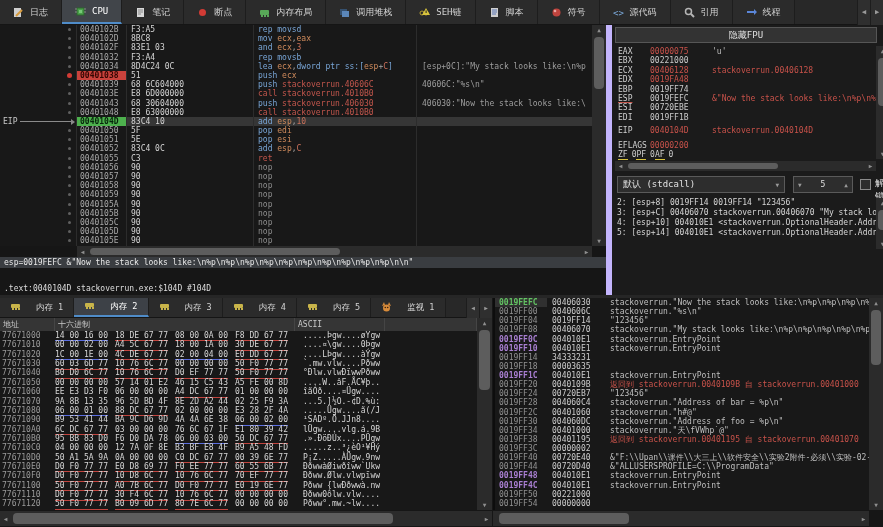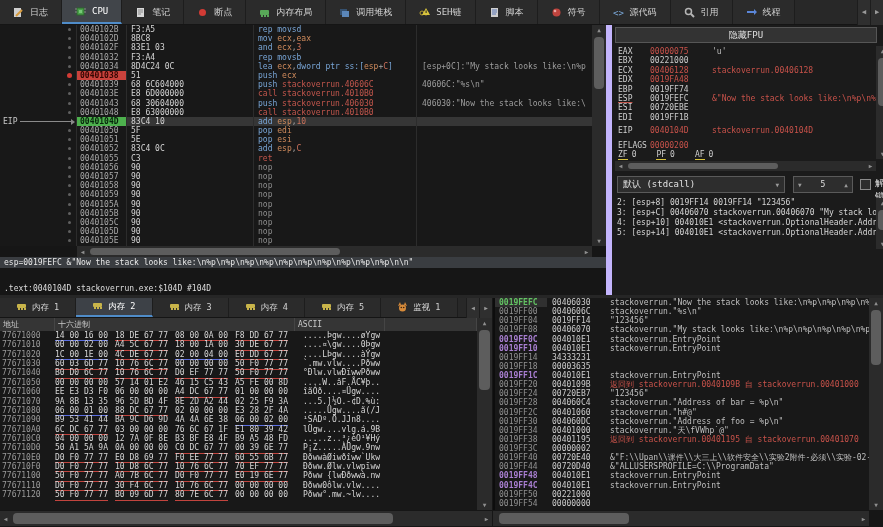--- a/index.html
+++ b/index.html
@@ -49,35 +49,35 @@
   #regpanel{position:absolute;left:606px;top:25px;width:277px;height:270px;background:#1b1b1b;border-left:6px solid #c4b5fd}
   #fpubtn{position:absolute;left:3px;top:2px;width:262px;height:16px;background:#333;border:1px solid #565656;color:#e0e0e0;text-align:center;line-height:14px;font-size:9px}
   #regrows{position:absolute;left:6px;top:22px;width:258px}
   .rrow{height:9.4px;line-height:9.5px;white-space:pre;overflow:hidden}
   .rn{display:inline-block;width:32px;color:#d0d0d0}
   .rn.u{text-decoration:underline;text-decoration-color:#c2564c}
   .rv{display:inline-block;width:62px;color:#cbcbcb}
   .chg{color:#c8524a}
   .rc{color:#bdbdbd}.rc.chg{color:#c8524a}
   .flrow{height:10px;line-height:10px;white-space:pre}
-  .fl{margin-right:20px}
+  .fl{margin-right:0}
   .flbl{color:#cfcfcf;border-bottom:1px solid #d7c23d;padding-bottom:0px}
   .flv{color:#cbcbcb;margin-left:4px}
   #ccdd{position:absolute;left:5px;top:151px;width:168px;height:17px;background:#2d2d2d;border:1px solid #5a5a5a;line-height:15px;padding:6px 5px;color:#e2e2e2;font-size:9px;display:flex;justify-content:space-between;align-items:center}
   #ccspin{position:absolute;left:181px;top:151px;width:60px;height:17px;background:#2d2d2d;border:1px solid #5a5a5a;display:flex;align-items:center;justify-content:space-between;padding:0 4px;color:#e2e2e2}
   #cchk{position:absolute;left:248px;top:154px;width:11px;height:11px;background:#2d2d2d;border:1px solid #8a8a8a}
   #cclk{position:absolute;left:263px;top:152px;color:#e2e2e2;font-size:9px}
   #args{position:absolute;left:3px;top:173px;width:261px;height:51px;overflow:hidden}
   .arow{height:10px;line-height:10px;white-space:pre;color:#d6d6d6;padding-left:2px;overflow:hidden}
   .arow.sel{background:#3c3c3c;color:#fff}
   .ddarr{color:#9a9a9a;font-size:6px}
   
   #split{position:absolute;left:0;top:295px;width:883px;height:3px;background:#262626}
   #memtabs{position:absolute;left:0;top:298px;width:492px;height:20px;background:#282828;display:flex;border-bottom:1px solid #151515}
-  .mtab{display:flex;align-items:center;gap:5px;padding:0 16px;border-right:1px solid #1d1d1d;background:#2b2b2b;color:#d2d2d2;font-size:8.5px;white-space:nowrap}
+  .mtab{display:flex;align-items:center;gap:15px;padding:0 10px;border-right:1px solid #1d1d1d;background:#2b2b2b;color:#d2d2d2;font-size:8.5px;white-space:nowrap}
   .mtab.active{background:#3d4147;border-bottom:2px solid #4f8cc9;color:#fff}
   .mtabarrow{width:13px;height:20px;background:#2f2f2f;border-left:1px solid #1d1d1d;color:#9a9a9a;font-size:6px;line-height:20px;text-align:center}
   #memhead{position:absolute;left:0;top:318px;width:477px;height:13px;background:#353535;display:flex;color:#c9c9c9;line-height:13px}
   .mh{border-right:1px solid #454545;padding-left:3px}
   #memrows{position:absolute;left:0;top:331px;width:477px;height:179px;background:#181818;overflow:hidden}
   .mrow{display:flex;height:9.37px;line-height:9.45px;white-space:pre}
   .maddr{width:55px;flex:none;color:#9b9b9b;padding-left:2px}
   .mg{width:60px;flex:none;color:#d6d6d6}
   .mg span{display:inline-block}
   .u-r span{border-bottom:1px solid #c2443e}
@@ -376,20 +376,21 @@
       <div class="mrow"><span class="maddr">77671010</span><span class="mg"><span>00 00 02 00</span></span><span class="mg u-r"><span>A4 5C 67 77</span></span><span class="mg"><span>18 00 1A 00</span></span><span class="mg u-r"><span>30 DE 67 77</span></span><span class="mascii">....¤\gw....0Þgw</span></div>
       <div class="mrow"><span class="maddr">77671020</span><span class="mg u-b"><span>1C 00 1E 00</span></span><span class="mg u-r"><span>4C DE 67 77</span></span><span class="mg u-b"><span>02 00 04 00</span></span><span class="mg u-r"><span>E0 DD 67 77</span></span><span class="mascii">....LÞgw....àÝgw</span></div>
       <div class="mrow"><span class="maddr">77671030</span><span class="mg u-r"><span>60 03 6D 77</span></span><span class="mg u-r"><span>10 76 6C 77</span></span><span class="mg"><span>00 00 00 00</span></span><span class="mg u-r"><span>50 F0 77 77</span></span><span class="mascii">`.mw.vlw....Pðww</span></div>
       <div class="mrow"><span class="maddr">77671040</span><span class="mg u-r"><span>B0 D0 6C 77</span></span><span class="mg u-r"><span>10 76 6C 77</span></span><span class="mg u-r"><span>D0 EF 77 77</span></span><span class="mg u-r"><span>50 F0 77 77</span></span><span class="mascii">°Ðlw.vlwÐïwwPðww</span></div>
       <div class="mrow"><span class="maddr">77671050</span><span class="mg"><span>00 00 00 00</span></span><span class="mg"><span>57 14 01 E2</span></span><span class="mg"><span>46 15 C5 43</span></span><span class="mg"><span>A5 FE 00 8D</span></span><span class="mascii">....W..âF.ÅC¥þ..</span></div>
       <div class="mrow"><span class="maddr">77671060</span><span class="mg"><span>EE E3 D3 F0</span></span><span class="mg"><span>06 00 00 00</span></span><span class="mg u-r"><span>A4 DC 67 77</span></span><span class="mg"><span>01 00 00 00</span></span><span class="mascii">îãÓð....¤Ügw....</span></div>
       <div class="mrow"><span class="maddr">77671070</span><span class="mg"><span>9A 8B 13 35</span></span><span class="mg"><span>96 5D BD 4F</span></span><span class="mg"><span>8E 2D A2 44</span></span><span class="mg"><span>02 25 F9 3A</span></span><span class="mascii">...5.]½O.-¢D.%ù:</span></div>
       <div class="mrow"><span class="maddr">77671080</span><span class="mg u-b"><span>06 00 01 00</span></span><span class="mg u-r"><span>88 DC 67 77</span></span><span class="mg"><span>02 00 00 00</span></span><span class="mg"><span>E3 28 2F 4A</span></span><span class="mascii">.....Ügw....ã(/J</span></div>
       <div class="mrow"><span class="maddr">77671090</span><span class="mg"><span>B9 53 41 44</span></span><span class="mg"><span>BA 9C D6 9D</span></span><span class="mg"><span>4A 4A 6E 38</span></span><span class="mg u-b"><span>06 00 02 00</span></span><span class="mascii">¹SADº.Ö.JJn8....</span></div>
       <div class="mrow"><span class="maddr">776710A0</span><span class="mg u-r"><span>6C DC 67 77</span></span><span class="mg"><span>03 00 00 00</span></span><span class="mg"><span>76 6C 67 1F</span></span><span class="mg"><span>E1 80 39 42</span></span><span class="mascii">lÜgw....vlg.á.9B</span></div>
+      <div class="mrow"><span class="maddr">776710B0</span><span class="mg"><span>95 BB 83 D0</span></span><span class="mg"><span>F6 D0 DA 78</span></span><span class="mg u-b"><span>06 00 03 00</span></span><span class="mg u-r"><span>50 DC 67 77</span></span><span class="mascii">.».ÐöÐÚx....PÜgw</span></div>
       <div class="mrow"><span class="maddr">776710C0</span><span class="mg"><span>04 00 00 00</span></span><span class="mg"><span>12 7A 0F 8E</span></span><span class="mg"><span>B3 BF E8 4F</span></span><span class="mg"><span>B9 A5 48 FD</span></span><span class="mascii">.....z..³¿èO¹¥Hý</span></div>
       <div class="mrow"><span class="maddr">776710D0</span><span class="mg"><span>50 A1 5A 9A</span></span><span class="mg"><span>0A 00 00 00</span></span><span class="mg u-r"><span>C0 DC 67 77</span></span><span class="mg u-r"><span>00 39 6E 77</span></span><span class="mascii">P¡Z.....ÀÜgw.9nw</span></div>
       <div class="mrow"><span class="maddr">776710E0</span><span class="mg u-r"><span>D0 F0 77 77</span></span><span class="mg u-r"><span>E0 D8 69 77</span></span><span class="mg u-r"><span>F0 EE 77 77</span></span><span class="mg u-r"><span>60 55 6B 77</span></span><span class="mascii">ÐðwwàØiwðîww`Ukw</span></div>
       <div class="mrow"><span class="maddr">776710F0</span><span class="mg u-r"><span>D0 F0 77 77</span></span><span class="mg u-r"><span>10 D8 6C 77</span></span><span class="mg u-r"><span>10 76 6C 77</span></span><span class="mg u-r"><span>70 EF 77 77</span></span><span class="mascii">Ððww.Ølw.vlwpïww</span></div>
       <div class="mrow"><span class="maddr">77671100</span><span class="mg u-r"><span>50 F0 77 77</span></span><span class="mg u-r"><span>A0 7B 6C 77</span></span><span class="mg u-r"><span>D0 F0 77 77</span></span><span class="mg u-r"><span>E0 19 6E 77</span></span><span class="mascii">Pðww&nbsp;{lwÐðwwà.nw</span></div>
       <div class="mrow"><span class="maddr">77671110</span><span class="mg u-r"><span>D0 F0 77 77</span></span><span class="mg u-r"><span>30 F4 6C 77</span></span><span class="mg u-r"><span>10 76 6C 77</span></span><span class="mg"><span>00 00 00 00</span></span><span class="mascii">Ððww0ôlw.vlw....</span></div>
       <div class="mrow"><span class="maddr">77671120</span><span class="mg u-r"><span>50 F0 77 77</span></span><span class="mg u-r"><span>B0 09 6D 77</span></span><span class="mg u-r"><span>80 7E 6C 77</span></span><span class="mg"><span>00 00 00 00</span></span><span class="mascii">Pðww°.mw.~lw....</span></div>
     </div>
   <div class="sb v" style="left:477px;top:318px;width:15px;height:192px">
     <div class="sb-btn">▲</div>

